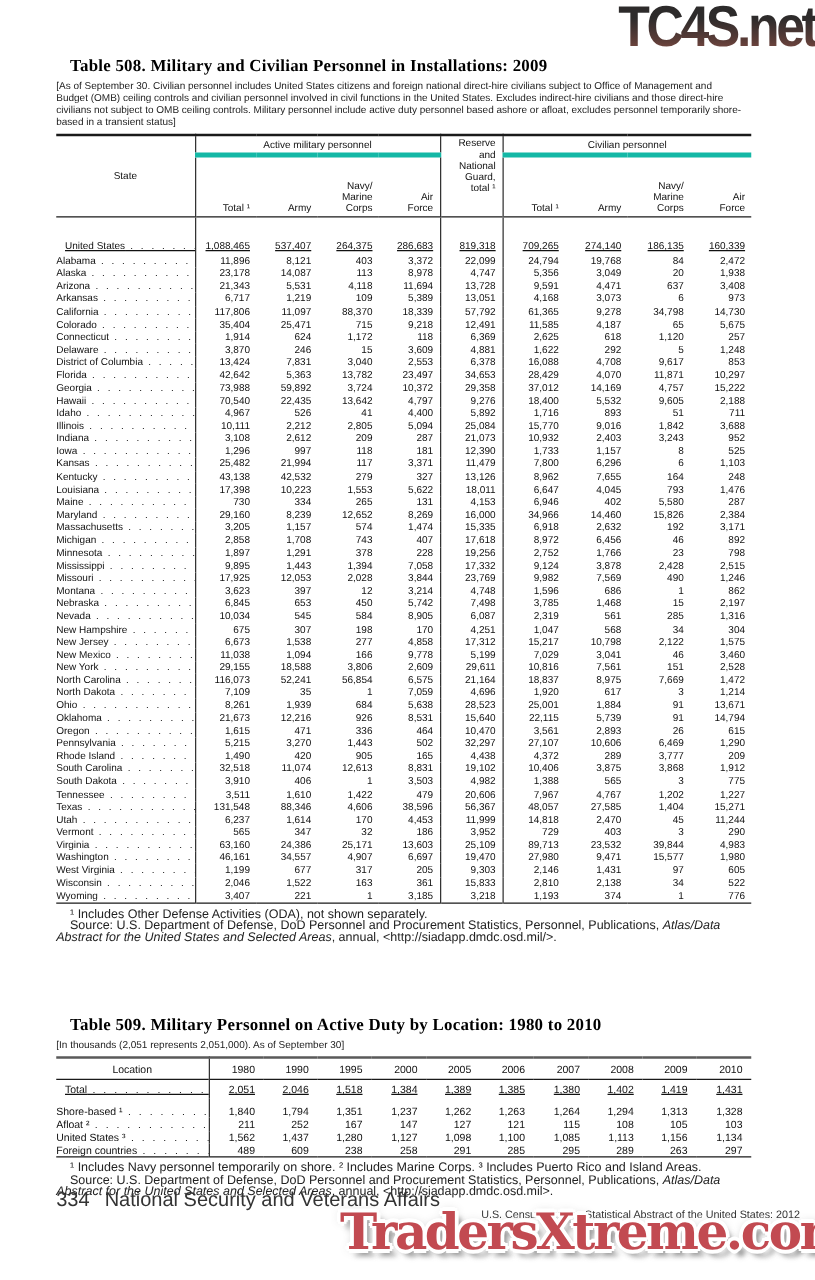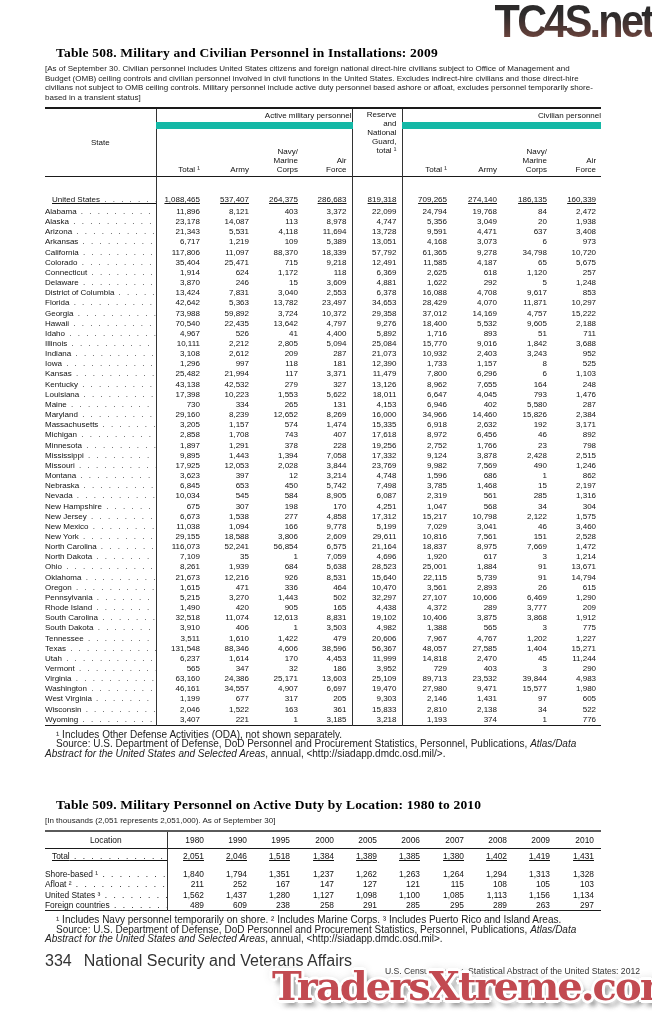--- a/index.html
+++ b/index.html
@@ -21,21 +21,21 @@
   td.num{text-align:right;padding-right:5px;white-space:nowrap;}
   td.label{white-space:nowrap;}
   td.label .leader{letter-spacing:2px;}
   td.label .leader::after{content:" . . . . . . . . . . . . . . . . . . . . . . . . . . . . . .";}
   tbody tr:first-child{font-weight:bold;}
 
   
   .t508{border-top:2px solid #1a1a1a;border-bottom:1.3px solid #1a1a1a;margin-top:2px;}
   .t508 thead{border-bottom:1.3px solid #1a1a1a;}
   .t508 th{font-size:8px;line-height:9px;}
-  .t508 .group{text-align:right;vertical-align:middle;height:13px;border-bottom:7px solid #14b8a6;}
+  .t508 .group{text-align:center;vertical-align:middle;height:13px;border-bottom:4px solid #14b8a6;}
   .t508 .state-h{text-align:center;vertical-align:middle;border-right:1px solid #333;margin-top:40px;}
   .t508 .reserve-h{vertical-align:top;text-align:right;padding:1px 5px 0 0;
                    border-left:1px solid #333;border-right:1px solid #333;white-space:pre-line;}
   .t508 .sub{vertical-align:bottom;text-align:right;padding:0 5px 2px 0;white-space:pre-line;height:45px;}
   .t508 tbody td{font-size:8px;line-height:10.15px;}
   .t508 tbody td:nth-child(1){border-right:1px solid #333;}
   .t508 tbody td:nth-child(5){border-right:1px solid #333;}
   .t508 tbody td:nth-child(6){border-right:1px solid #333;}
   .t508 tbody tr:first-child td{padding-top:18px;padding-bottom:2px;text-decoration:underline;}
   .t508 tbody tr:first-child td.label{padding-left:7px;}
@@ -192,21 +192,21 @@
             <tr>
               <td class="label"><span>California</span><span class="leader"></span></td>
               <td class="num">117,806</td>
               <td class="num">11,097</td>
               <td class="num">88,370</td>
               <td class="num">18,339</td>
               <td class="num">57,792</td>
               <td class="num">61,365</td>
               <td class="num">9,278</td>
               <td class="num">34,798</td>
-              <td class="num">10,720</td>
+              <td class="num">14,730</td>
             </tr>
             <tr>
               <td class="label"><span>Colorado</span><span class="leader"></span></td>
               <td class="num">35,404</td>
               <td class="num">25,471</td>
               <td class="num">715</td>
               <td class="num">9,218</td>
               <td class="num">12,491</td>
               <td class="num">11,585</td>
               <td class="num">4,187</td>
@@ -755,21 +755,21 @@
             </tr>
           </tbody>
       </table>
 
       <div class="foot">
         <p>¹ Includes Other Defense Activities (ODA), not shown separately.</p>
         <p><span>Source: U.S. Department of Defense, DoD Personnel and Procurement Statistics, Personnel, Publications, </span><span class="ital">Atlas/Data Abstract for the United States and Selected Areas</span><span>, annual, &lt;http://siadapp.dmdc.osd.mil/&gt;.</span></p>
       </div>
     </div>
 
-    <div style="margin-top:39px;">
+    <div style="margin-top:57px;">
       <h2 class="tbl-title">Table 509. Military Personnel on Active Duty by Location: 1980 to 2010</h2>
       <p class="headnote">[In thousands (2,051 represents 2,051,000). As of September 30]</p>
 
       <table class="t509">
         <colgroup>
           <col style="width:122px">
           <col style="width:44px">
             <col style="width:43px">
             <col style="width:43px">
             <col style="width:44px">

